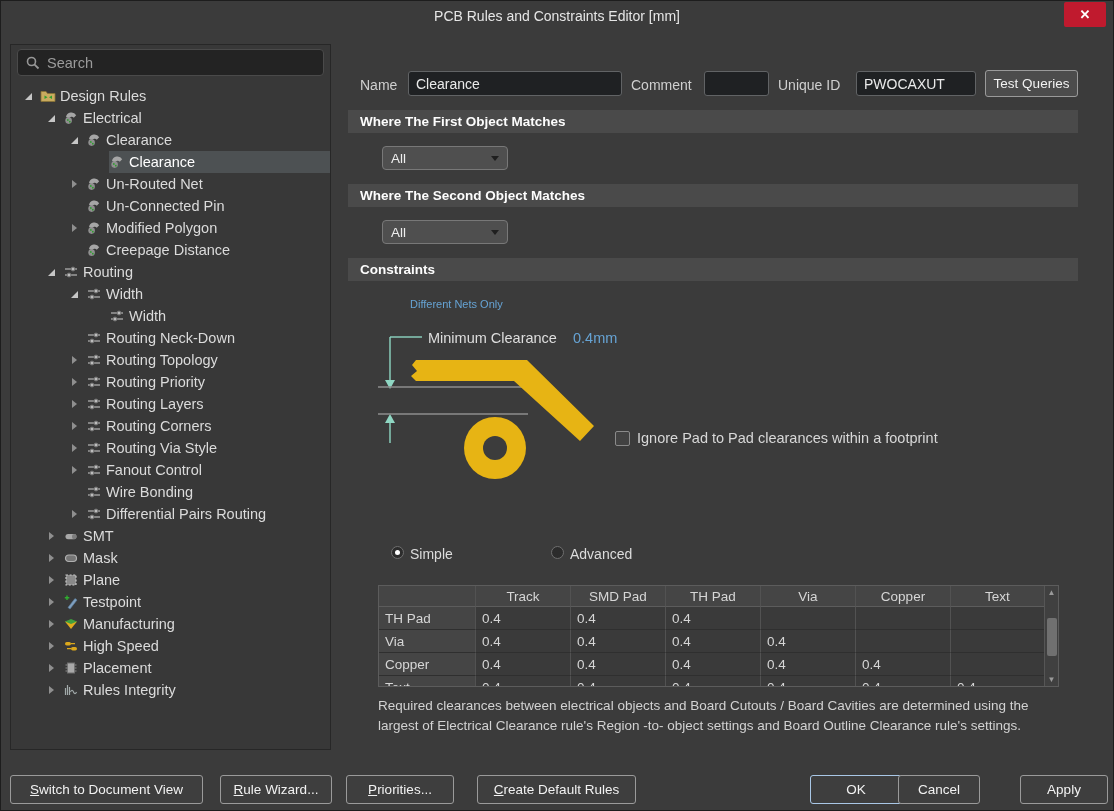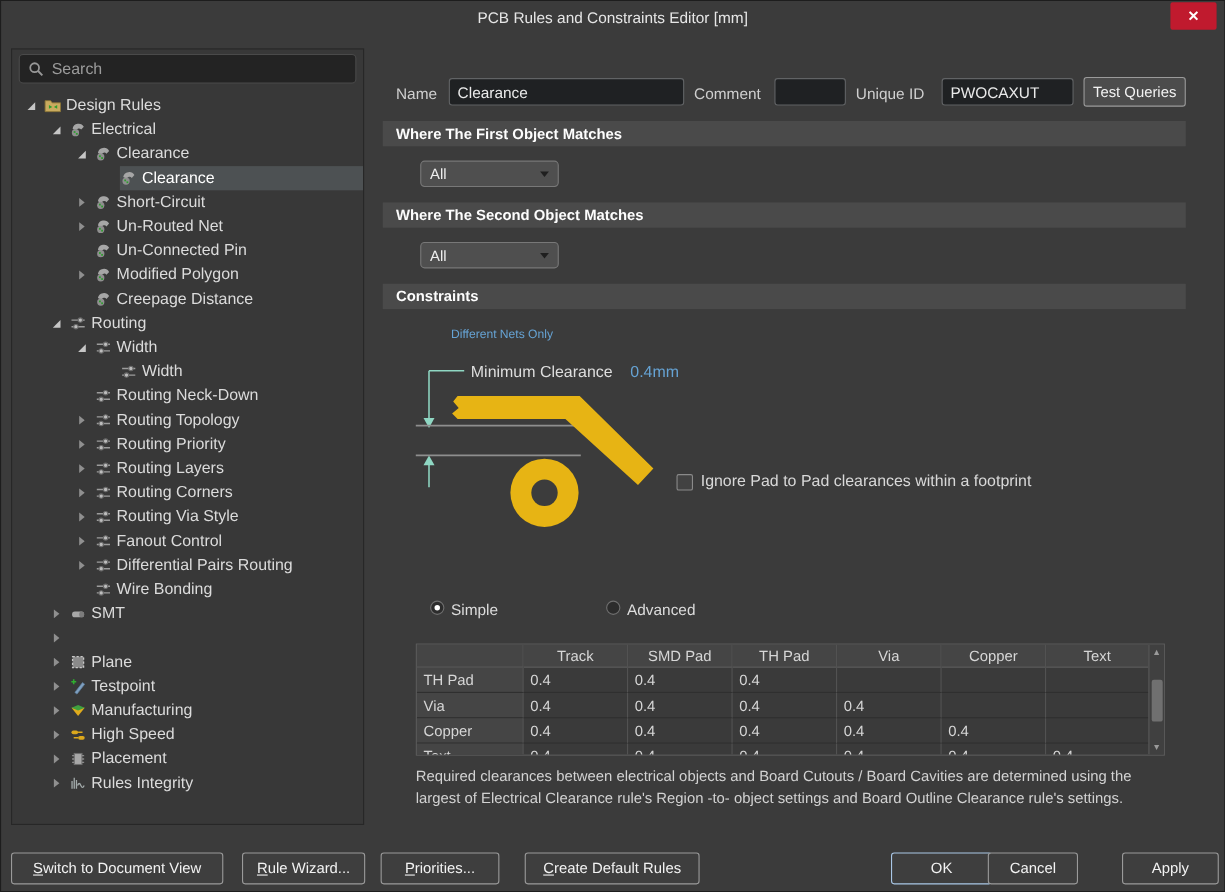--- a/index.html
+++ b/index.html
@@ -157,80 +157,64 @@
         </span>
         <span class="row-content">
           <span class="ticon">
             <svg width="16" height="16" viewBox="0 0 16 16">
               <path d="M3 7 A5.5 5.5 0 0 1 13.2 5.2 L10.8 7.8 A2.6 2.6 0 0 0 6.2 8.6 Z" fill="#a6a6a6"></path>
               <circle cx="5.6" cy="10.6" r="3.3" fill="#8f8f8f"></circle>
               <rect x="4" y="9.2" width="1.6" height="1.6" fill="#2e9e2e"></rect>
               <rect x="6" y="10.9" width="1.6" height="1.6" fill="#2e9e2e"></rect>
             </svg>
           </span>
-          <span class="tlabel">Short-Circuit</span>
-        </span>
-      </div>
-      <div class="tree-row" style="padding-left: 60px;">
-        <span class="arrow">
-          <span class="tri-closed"></span>
-        </span>
+          <span class="tlabel">Un-Routed Net</span>
+        </span>
+      </div>
+      <div class="tree-row" style="padding-left: 60px;">
+        <span class="arrow"></span>
         <span class="row-content">
           <span class="ticon">
             <svg width="16" height="16" viewBox="0 0 16 16">
               <path d="M3 7 A5.5 5.5 0 0 1 13.2 5.2 L10.8 7.8 A2.6 2.6 0 0 0 6.2 8.6 Z" fill="#a6a6a6"></path>
               <circle cx="5.6" cy="10.6" r="3.3" fill="#8f8f8f"></circle>
               <rect x="4" y="9.2" width="1.6" height="1.6" fill="#2e9e2e"></rect>
               <rect x="6" y="10.9" width="1.6" height="1.6" fill="#2e9e2e"></rect>
             </svg>
           </span>
-          <span class="tlabel">Un-Routed Net</span>
-        </span>
-      </div>
-      <div class="tree-row" style="padding-left: 60px;">
-        <span class="arrow"></span>
+          <span class="tlabel">Un-Connected Pin</span>
+        </span>
+      </div>
+      <div class="tree-row" style="padding-left: 60px;">
+        <span class="arrow">
+          <span class="tri-closed"></span>
+        </span>
         <span class="row-content">
           <span class="ticon">
             <svg width="16" height="16" viewBox="0 0 16 16">
               <path d="M3 7 A5.5 5.5 0 0 1 13.2 5.2 L10.8 7.8 A2.6 2.6 0 0 0 6.2 8.6 Z" fill="#a6a6a6"></path>
               <circle cx="5.6" cy="10.6" r="3.3" fill="#8f8f8f"></circle>
               <rect x="4" y="9.2" width="1.6" height="1.6" fill="#2e9e2e"></rect>
               <rect x="6" y="10.9" width="1.6" height="1.6" fill="#2e9e2e"></rect>
             </svg>
           </span>
-          <span class="tlabel">Un-Connected Pin</span>
-        </span>
-      </div>
-      <div class="tree-row" style="padding-left: 60px;">
-        <span class="arrow">
-          <span class="tri-closed"></span>
-        </span>
+          <span class="tlabel">Modified Polygon</span>
+        </span>
+      </div>
+      <div class="tree-row" style="padding-left: 60px;">
+        <span class="arrow"></span>
         <span class="row-content">
           <span class="ticon">
             <svg width="16" height="16" viewBox="0 0 16 16">
               <path d="M3 7 A5.5 5.5 0 0 1 13.2 5.2 L10.8 7.8 A2.6 2.6 0 0 0 6.2 8.6 Z" fill="#a6a6a6"></path>
               <circle cx="5.6" cy="10.6" r="3.3" fill="#8f8f8f"></circle>
               <rect x="4" y="9.2" width="1.6" height="1.6" fill="#2e9e2e"></rect>
               <rect x="6" y="10.9" width="1.6" height="1.6" fill="#2e9e2e"></rect>
             </svg>
           </span>
-          <span class="tlabel">Modified Polygon</span>
-        </span>
-      </div>
-      <div class="tree-row" style="padding-left: 60px;">
-        <span class="arrow"></span>
-        <span class="row-content">
-          <span class="ticon">
-            <svg width="16" height="16" viewBox="0 0 16 16">
-              <path d="M3 7 A5.5 5.5 0 0 1 13.2 5.2 L10.8 7.8 A2.6 2.6 0 0 0 6.2 8.6 Z" fill="#a6a6a6"></path>
-              <circle cx="5.6" cy="10.6" r="3.3" fill="#8f8f8f"></circle>
-              <rect x="4" y="9.2" width="1.6" height="1.6" fill="#2e9e2e"></rect>
-              <rect x="6" y="10.9" width="1.6" height="1.6" fill="#2e9e2e"></rect>
-            </svg>
-          </span>
           <span class="tlabel">Creepage Distance</span>
         </span>
       </div>
       <div class="tree-row" style="padding-left: 37px;">
         <span class="arrow">
           <span class="tri-open"></span>
         </span>
         <span class="row-content">
           <span class="ticon">
             <svg width="16" height="16" viewBox="0 0 16 16">
@@ -367,64 +351,72 @@
             <svg width="16" height="16" viewBox="0 0 16 16">
               <path d="M2 5 H14 M2 11 H14" stroke="#9c9c9c" stroke-width="1.3"></path>
               <circle cx="10" cy="5" r="2" fill="#bdbdbd" stroke="#6a6a6a"></circle>
               <circle cx="6" cy="11" r="2" fill="#bdbdbd" stroke="#6a6a6a"></circle>
             </svg>
           </span>
           <span class="tlabel">Fanout Control</span>
         </span>
       </div>
       <div class="tree-row" style="padding-left: 60px;">
+        <span class="arrow"></span>
+        <span class="row-content">
+          <span class="ticon">
+            <svg width="16" height="16" viewBox="0 0 16 16">
+              <path d="M2 5 H14 M2 11 H14" stroke="#9c9c9c" stroke-width="1.3"></path>
+              <circle cx="10" cy="5" r="2" fill="#bdbdbd" stroke="#6a6a6a"></circle>
+              <circle cx="6" cy="11" r="2" fill="#bdbdbd" stroke="#6a6a6a"></circle>
+            </svg>
+          </span>
+          <span class="tlabel">Wire Bonding</span>
+        </span>
+      </div>
+      <div class="tree-row" style="padding-left: 60px;">
         <span class="arrow">
           <span class="tri-closed"></span>
         </span>
         <span class="row-content">
           <span class="ticon">
             <svg width="16" height="16" viewBox="0 0 16 16">
               <path d="M2 5 H14 M2 11 H14" stroke="#9c9c9c" stroke-width="1.3"></path>
               <circle cx="10" cy="5" r="2" fill="#bdbdbd" stroke="#6a6a6a"></circle>
               <circle cx="6" cy="11" r="2" fill="#bdbdbd" stroke="#6a6a6a"></circle>
             </svg>
           </span>
           <span class="tlabel">Differential Pairs Routing</span>
-        </span>
-      </div>
-      <div class="tree-row" style="padding-left: 60px;">
-        <span class="arrow"></span>
-        <span class="row-content">
-          <span class="ticon">
-            <svg width="16" height="16" viewBox="0 0 16 16">
-              <path d="M2 5 H14 M2 11 H14" stroke="#9c9c9c" stroke-width="1.3"></path>
-              <circle cx="10" cy="5" r="2" fill="#bdbdbd" stroke="#6a6a6a"></circle>
-              <circle cx="6" cy="11" r="2" fill="#bdbdbd" stroke="#6a6a6a"></circle>
-            </svg>
-          </span>
-          <span class="tlabel">Wire Bonding</span>
         </span>
       </div>
       <div class="tree-row" style="padding-left: 37px;">
         <span class="arrow">
           <span class="tri-closed"></span>
         </span>
         <span class="row-content">
           <span class="ticon">
             <svg width="16" height="16" viewBox="0 0 16 16">
               <rect x="2.5" y="6" width="11" height="5.2" rx="2.6" fill="#a8a8a8"></rect>
               <rect x="9" y="6" width="4.5" height="5.2" rx="2.3" fill="#7c7c7c"></rect>
             </svg>
           </span>
           <span class="tlabel">SMT</span>
         </span>
       </div>
       <div class="tree-row" style="padding-left: 37px;">
         <span class="arrow">
           <span class="tri-closed"></span>
+        </span>
+        <span class="row-content">
+          <span class="ticon">
+            <svg width="16" height="16" viewBox="0 0 16 16">
+              <rect x="2.5" y="5" width="11" height="6.5" rx="3.2" fill="#757575" stroke="#b0b0b0" stroke-width="1.2"></rect>
+            </svg>
+          </span>
+          <span class="tlabel">Mask</span>
         </span>
       </div>
       <div class="tree-row" style="padding-left: 37px;">
         <span class="arrow">
           <span class="tri-closed"></span>
         </span>
         <span class="row-content">
           <span class="ticon">
             <svg width="16" height="16" viewBox="0 0 16 16">
               <rect x="3" y="3" width="10" height="10" fill="#8a8a8a" stroke="#c8c8c8" stroke-width="1.2" stroke-dasharray="2 1.6"></rect>

